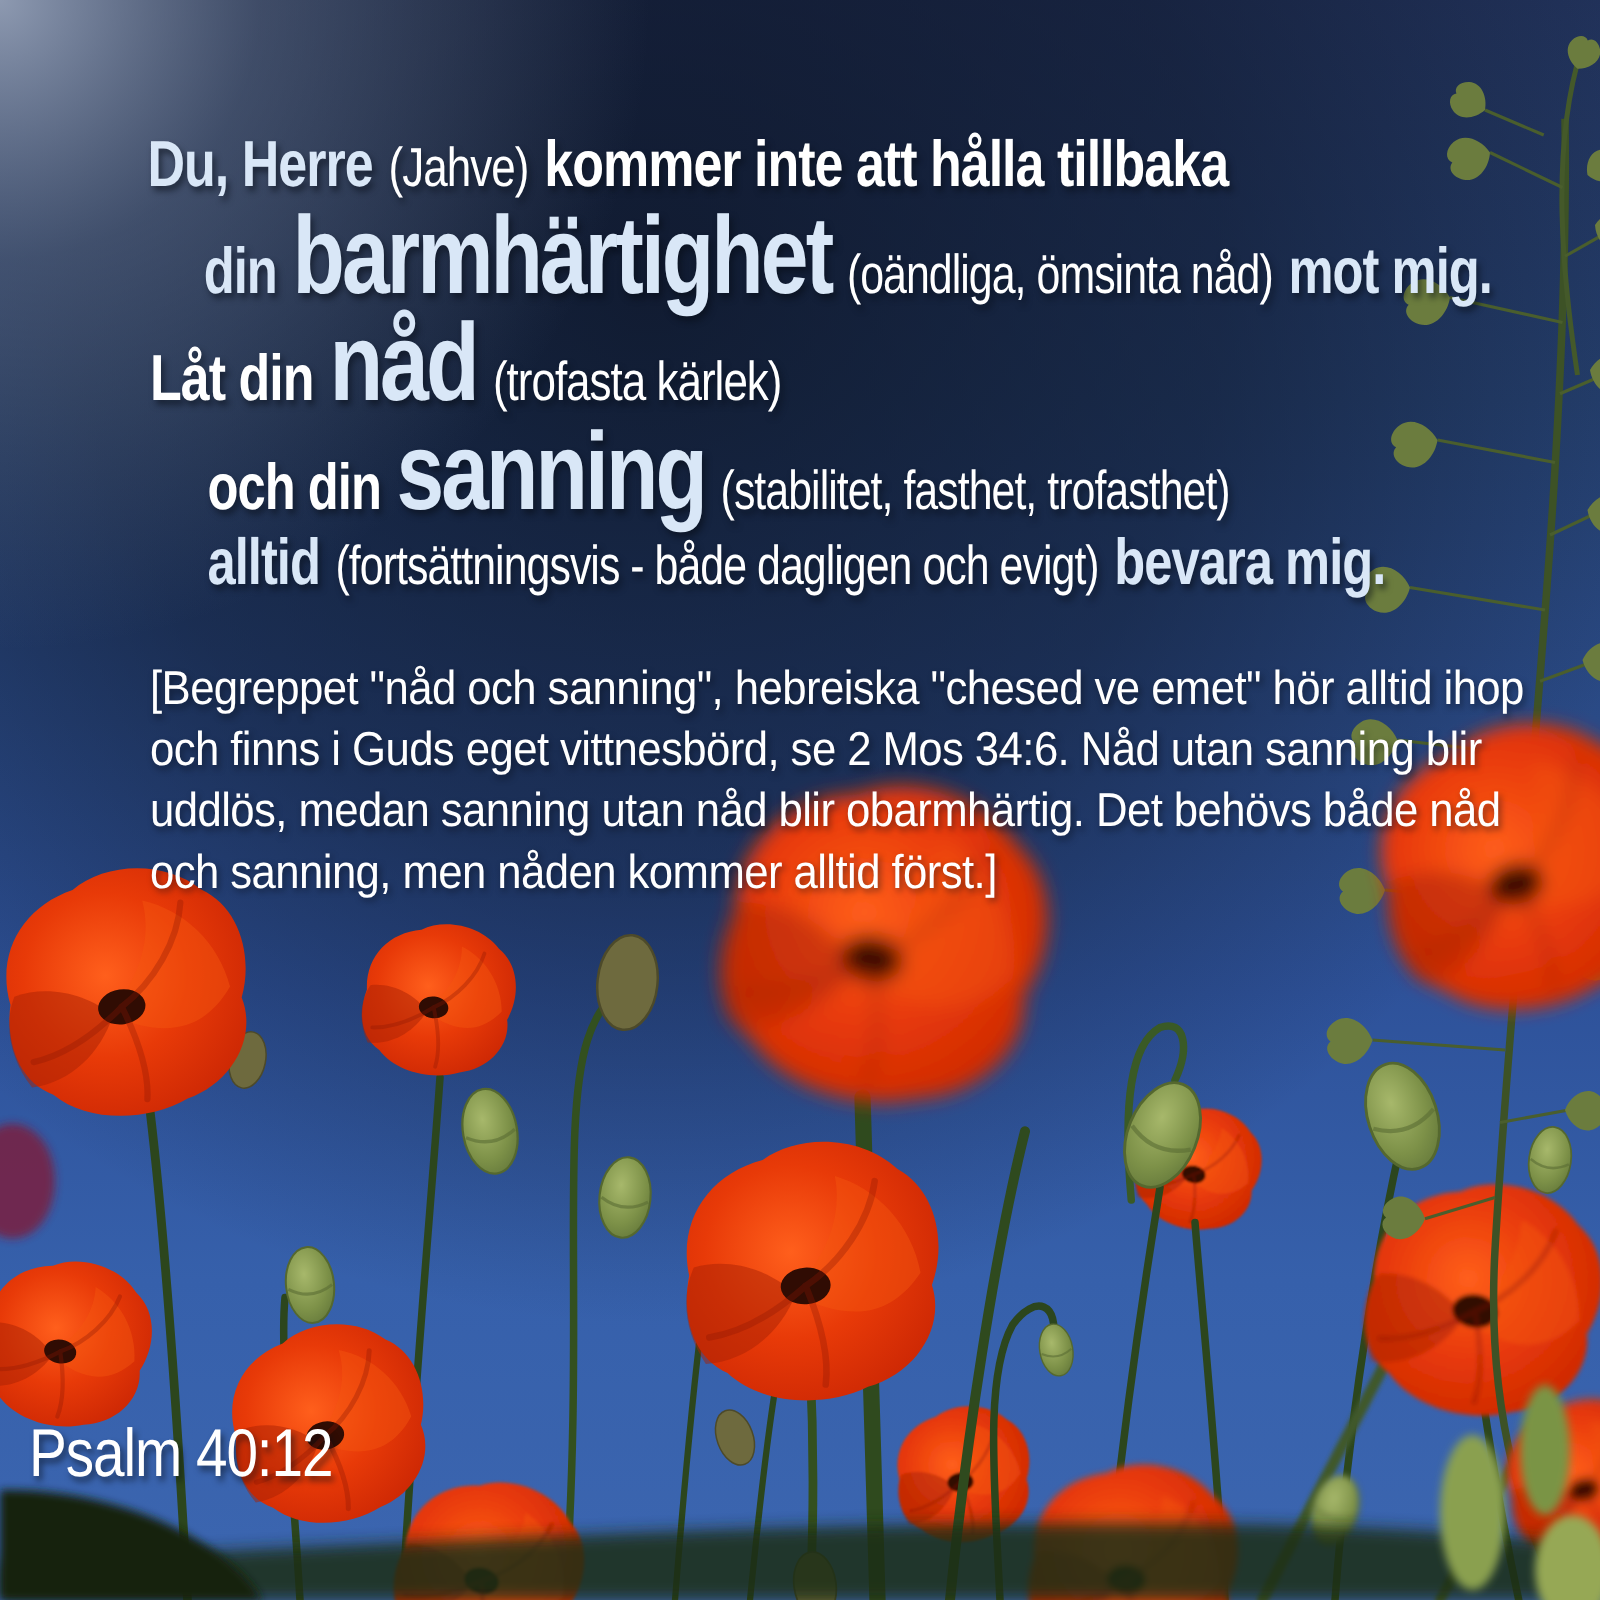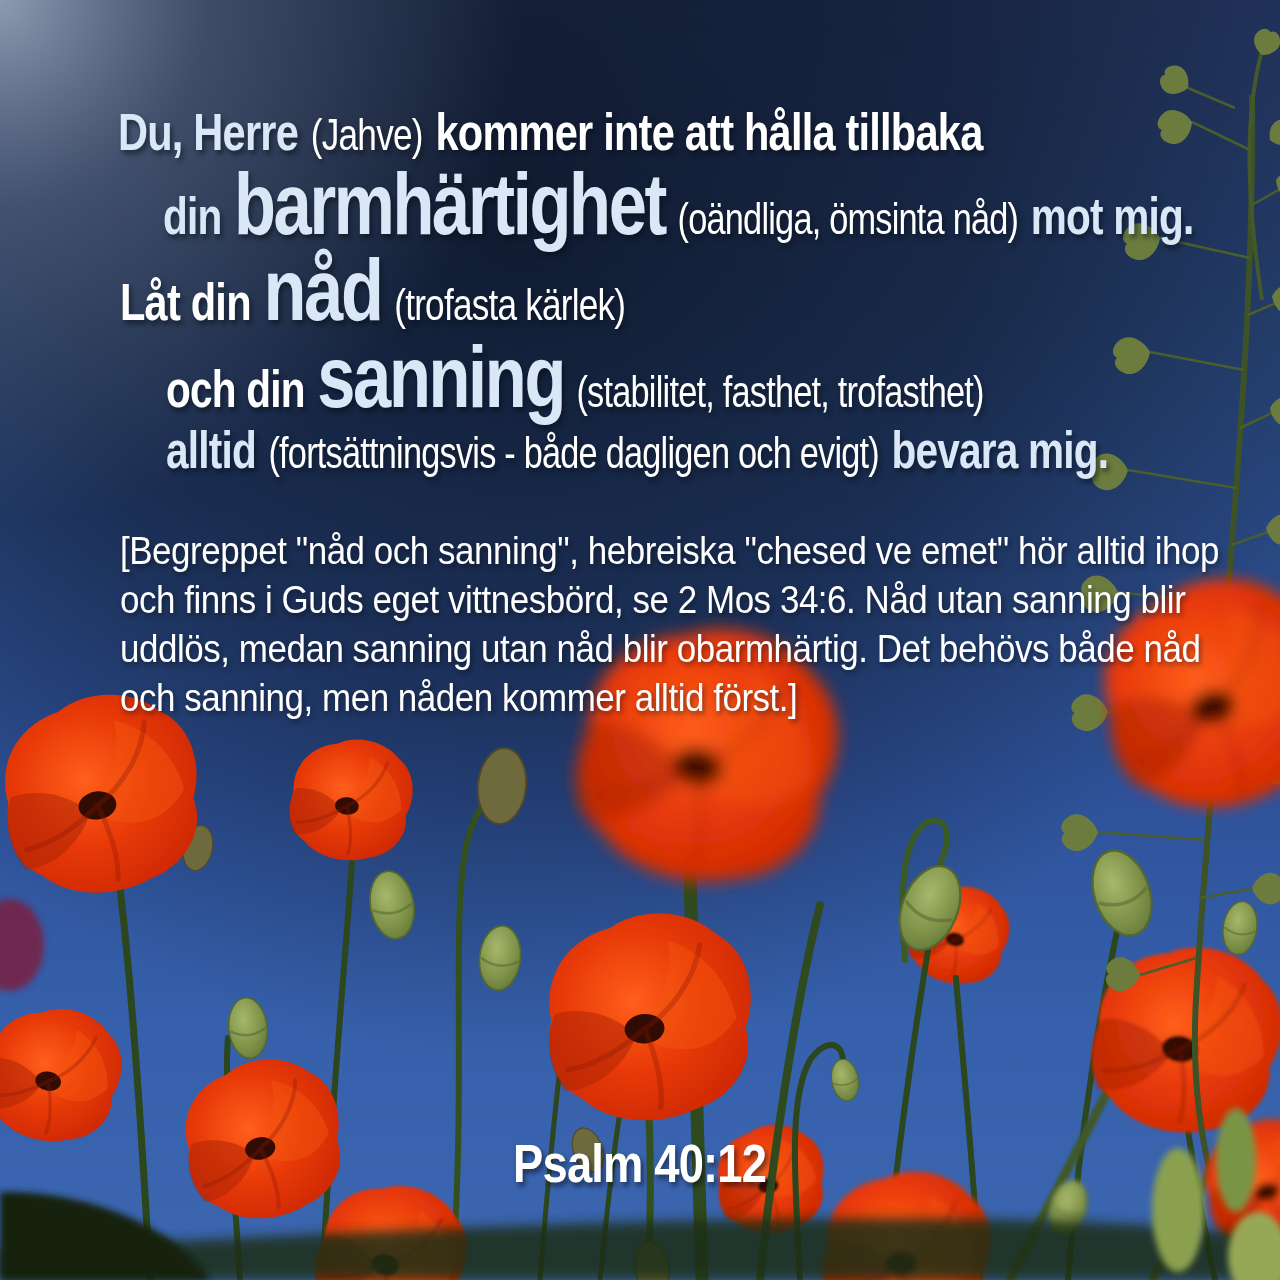--- a/index.html
+++ b/index.html
@@ -22,22 +22,22 @@
   .l2{left:163px;top:160px;transform:scaleX(0.78);}
   .l3{left:120px;top:246px;transform:scaleX(0.80);}
   .l4{left:166px;top:333px;transform:scaleX(0.78);}
   .l5{left:166px;top:424px;transform:scaleX(0.78);}
   .note{
     position:absolute;left:120px;top:527px;transform:scaleX(0.92);transform-origin:left top;
     font-size:38px;line-height:49px;color:#ffffff;letter-spacing:-0.5px;
     text-shadow:2px 3px 5px rgba(8,12,22,0.5);white-space:nowrap;
   }
   .ref{
-    position:absolute;left:0;top:1132px;width:1280px;text-align:center;
-    color:#ffffff;font-weight:bold;font-size:54px;
+    position:absolute;left:0;top:1132px;width:1280px;text-align:left;
+    color:#ffffff;font-weight:normal;font-size:54px;
     text-shadow:3px 4px 6px rgba(8,12,22,0.55);
   }
   .ref span{display:inline-block;transform:scaleX(0.84);letter-spacing:-1px;line-height:1;}
 </style>
 </head>
 <body>
 
 <div class="stage">
 
   <svg class="bg" viewBox="0 0 1280 1280" xmlns="http://www.w3.org/2000/svg">

